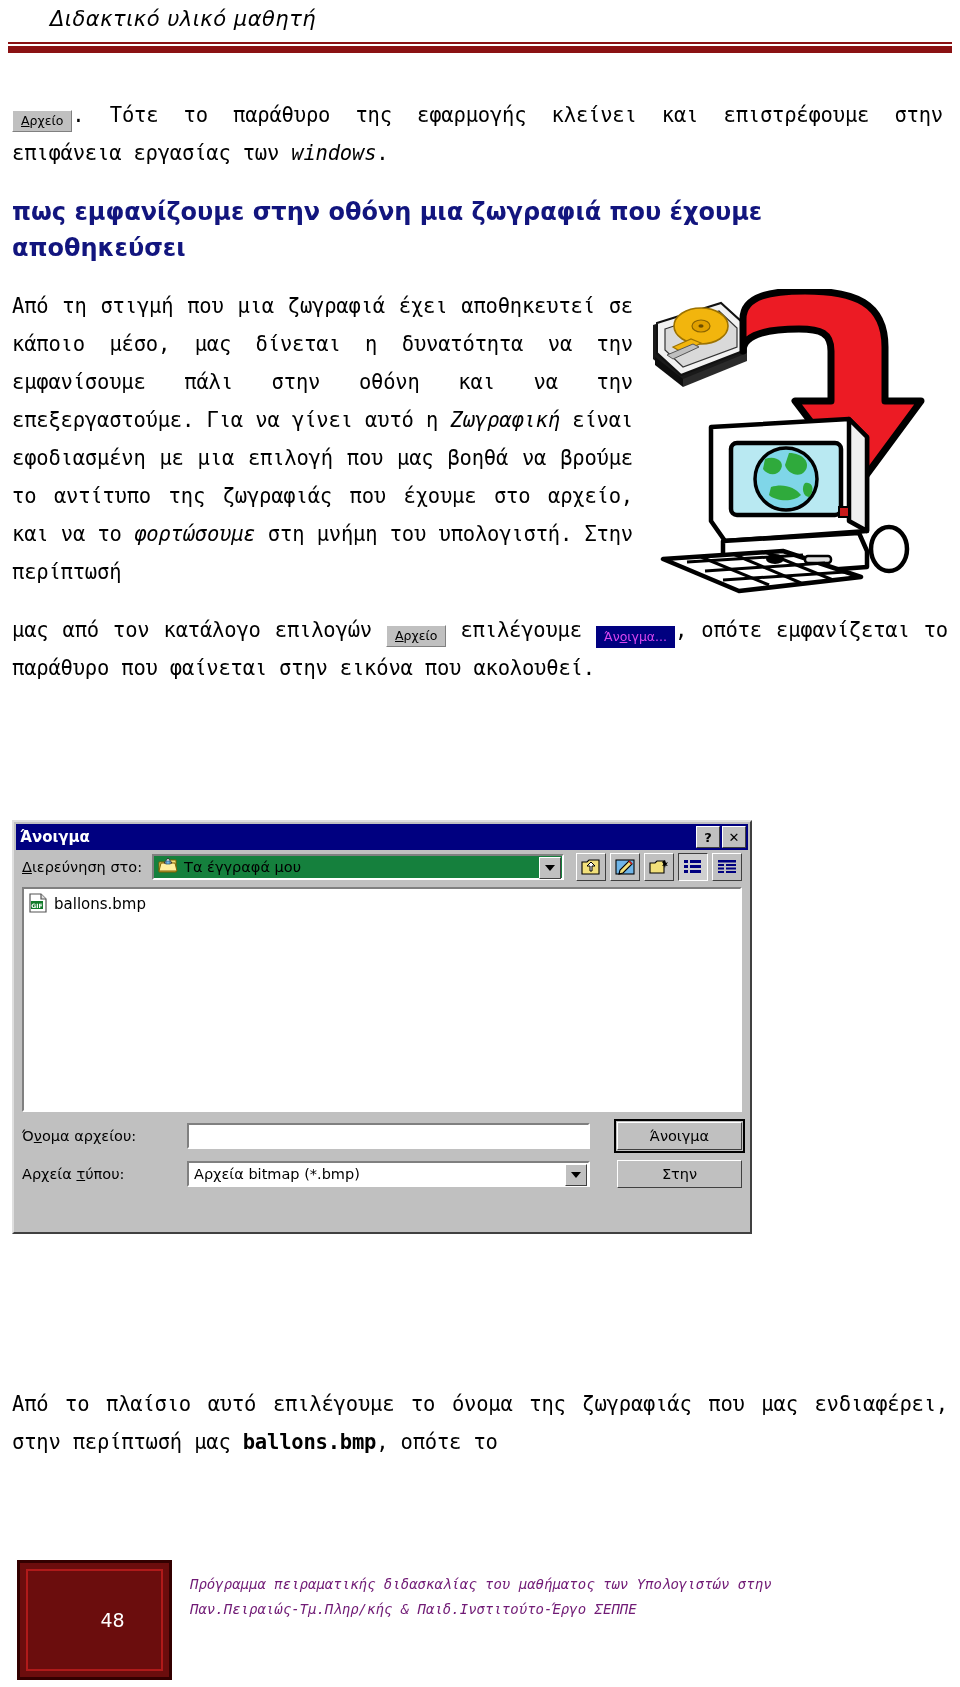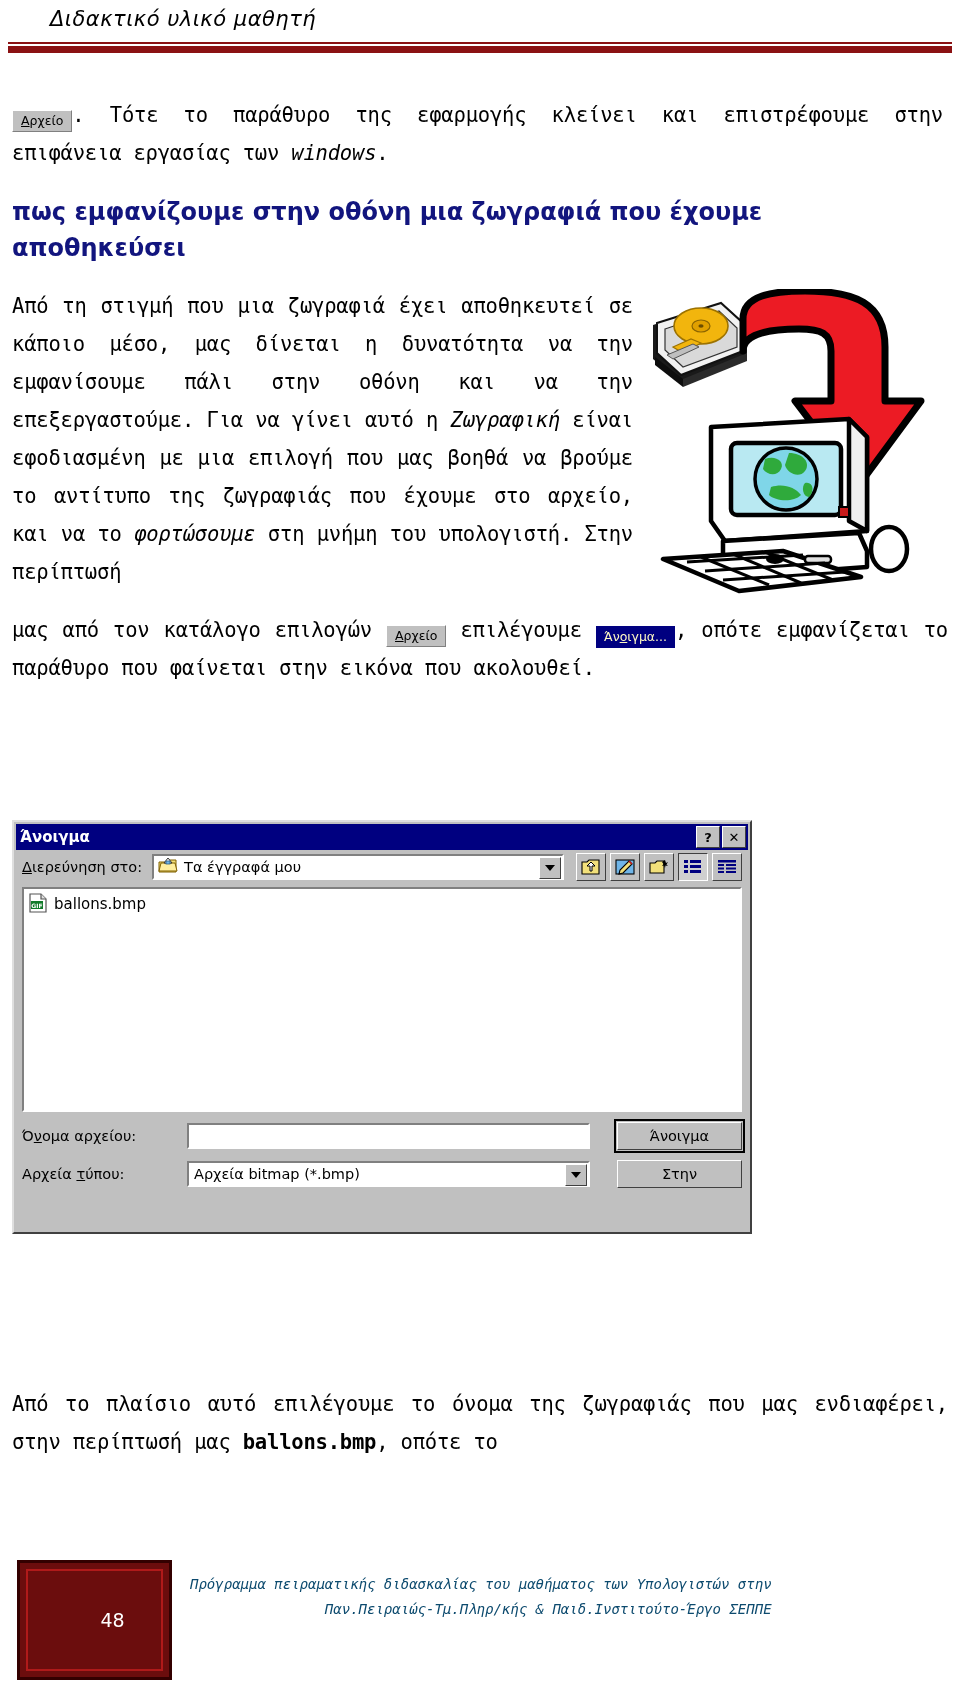--- a/index.html
+++ b/index.html
@@ -116,21 +116,21 @@
     font-size: 12.5px;
     line-height: 14px;
     padding: 3px 8px 3px 8px;
     color: #000;
     letter-spacing: 0;
   }
   .chip-menu-hl {
     display: inline-block;
     vertical-align: -4px;
     background: #000080;
-    color: #fef9c3;
+    color: #d946ef;
     font-family: "DejaVu Sans", sans-serif;
     font-size: 12.5px;
     line-height: 14px;
     padding: 4px 8px 4px 8px;
     letter-spacing: 0;
   }
   .ul { text-decoration: underline; }
 
   
   .clip { position: absolute; }
@@ -194,21 +194,21 @@
     justify-content: center;
   }
   #lookin-label {
     font-size: 14.5px;
     white-space: nowrap;
     margin-right: 10px;
   }
   #lookin-combo {
     flex: 1;
     height: 26px;
-    background: #ffffff;
+    background: #15803d;
     border-top: 2px solid #808080;
     border-left: 2px solid #808080;
     border-right: 2px solid #ffffff;
     border-bottom: 2px solid #ffffff;
     display: flex;
     align-items: center;
     padding-left: 4px;
     box-sizing: border-box;
     margin-right: 8px;
     position: relative;
@@ -358,23 +358,22 @@
     z-index: 2;
     margin-left: 36px;
   }
   #footer-text {
     margin-left: 18px;
     margin-top: 12px;
     font-family: "DejaVu Sans Mono", monospace;
     font-style: italic;
     font-size: 14px;
     line-height: 25px;
-    color: #0c4a6e;
+    color: #701a75;
     white-space: nowrap;
-    text-align: right;
   }
 </style>
 </head>
 <body>
 
 <div id="page-header">
   <div id="header-title">Διδακτικό υλικό μαθητή</div>
   <div id="header-rules">
     <div class="rule-thin"></div>
     <div class="rule-gap"></div>

